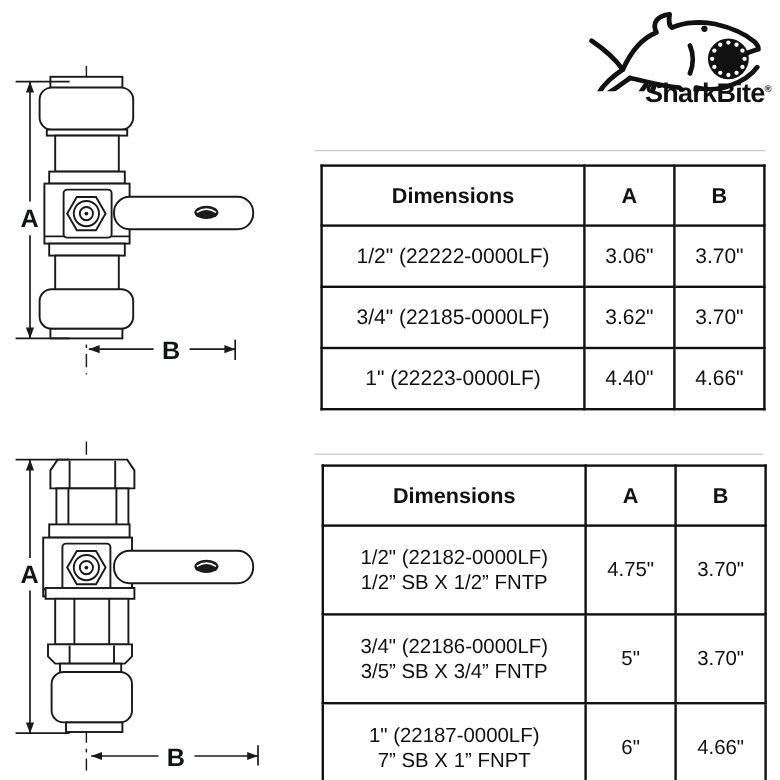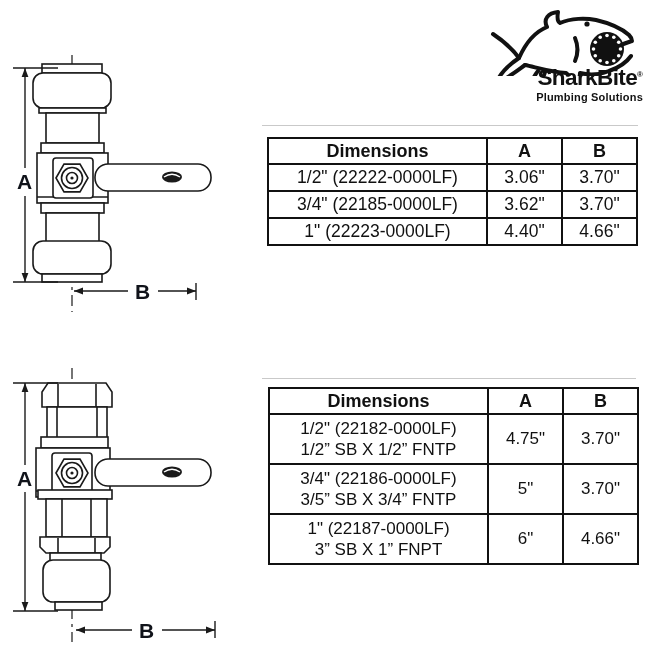--- a/index.html
+++ b/index.html
@@ -11,21 +11,21 @@
   
   .logo{position:absolute;left:487px;top:10px;width:156px;text-align:right;}
   .logo .wordmark{margin-top:-9px;font-weight:bold;font-size:22.5px;letter-spacing:-0.6px;
                   line-height:1.0;white-space:nowrap;}
   .logo .reg{font-size:8px;vertical-align:super;letter-spacing:0;}
   .logo .tagline{font-weight:bold;font-size:11px;letter-spacing:0.2px;margin-top:1px;}
 
   
   table.dim-table{position:absolute;border-collapse:collapse;table-layout:fixed;background:#fff;}
   table.dim-table th,table.dim-table td{border:2px solid #111;text-align:center;
-      vertical-align:middle;padding:0 2px;overflow:hidden;white-space:nowrap;}
+      vertical-align:middle;padding:12px 2px;overflow:hidden;white-space:nowrap;}
   table.dim-table th{font-size:18px;font-weight:bold;height:24px;}
   #table1{left:267px;top:137px;width:369px;}
   #table1 td{font-size:17.5px;font-weight:400;height:25px;}
   #table2{left:268px;top:387px;width:369px;}
   #table2 td{font-size:17px;font-weight:400;height:48px;}
   #table2 td .l{display:block;line-height:21.5px;}
   col.c-dim{width:219px;} col.c-a{width:75px;} col.c-b{width:75px;}
 
   
   .draw{position:absolute;}
@@ -64,21 +64,20 @@
           <circle cx="126.8" cy="50.7" r="1.8"></circle>
         <circle cx="120" cy="52.5" r="1.8"></circle>
           <circle cx="113.2" cy="50.7" r="1.8"></circle>
         <circle cx="108.3" cy="45.8" r="1.8"></circle>
           <circle cx="106.5" cy="39" r="1.8"></circle>
         <circle cx="108.3" cy="32.2" r="1.8"></circle>
           <circle cx="113.2" cy="27.3" r="1.8"></circle>
       </g>
     </svg>
     <div class="wordmark"><span>SharkBite</span><span class="reg">®</span></div>
-    <div class="tagline">Plumbing Solutions</div>
   </div>
 
   <svg class="draw" style="left:0;top:40px;" width="230" height="280" viewBox="0 40 230 280">
 
     <path class="cl" d="M72 55 V312"></path>
 
     <rect class="ln fillw" x="42" y="64" width="60" height="9"></rect>
     <rect class="ln fillw" x="33" y="73" width="78" height="35" rx="10"></rect>
     <rect class="ln fillw" x="39" y="108" width="67" height="5"></rect>
     <rect class="ln fillw" x="46" y="113" width="53" height="30"></rect>
@@ -222,21 +221,21 @@
       <td>
         <span class="l">3/4" (22186-0000LF)</span>
         <span class="l">3/5” SB X 3/4” FNTP</span>
       </td>
       <td>5"</td>
       <td>3.70"</td>
     </tr>
     <tr>
       <td>
         <span class="l">1" (22187-0000LF)</span>
-        <span class="l">3” SB X 1” FNPT</span>
+        <span class="l">7” SB X 1” FNPT</span>
       </td>
       <td>6"</td>
       <td>4.66"</td>
     </tr>
   </tbody>
     </table>
 
 </div>
 
 </body></html>

